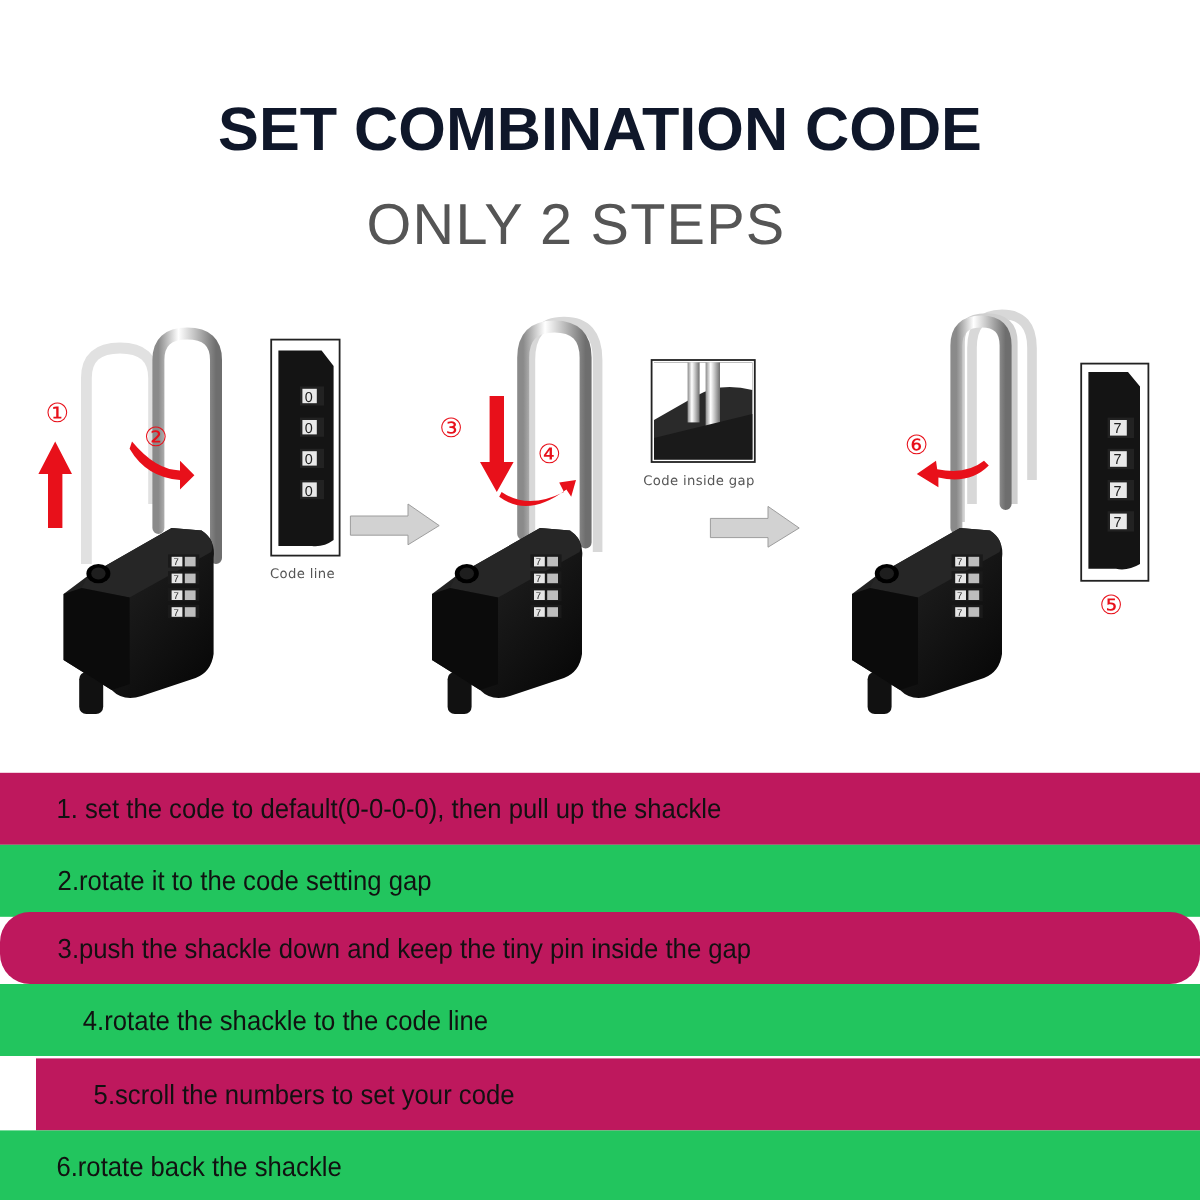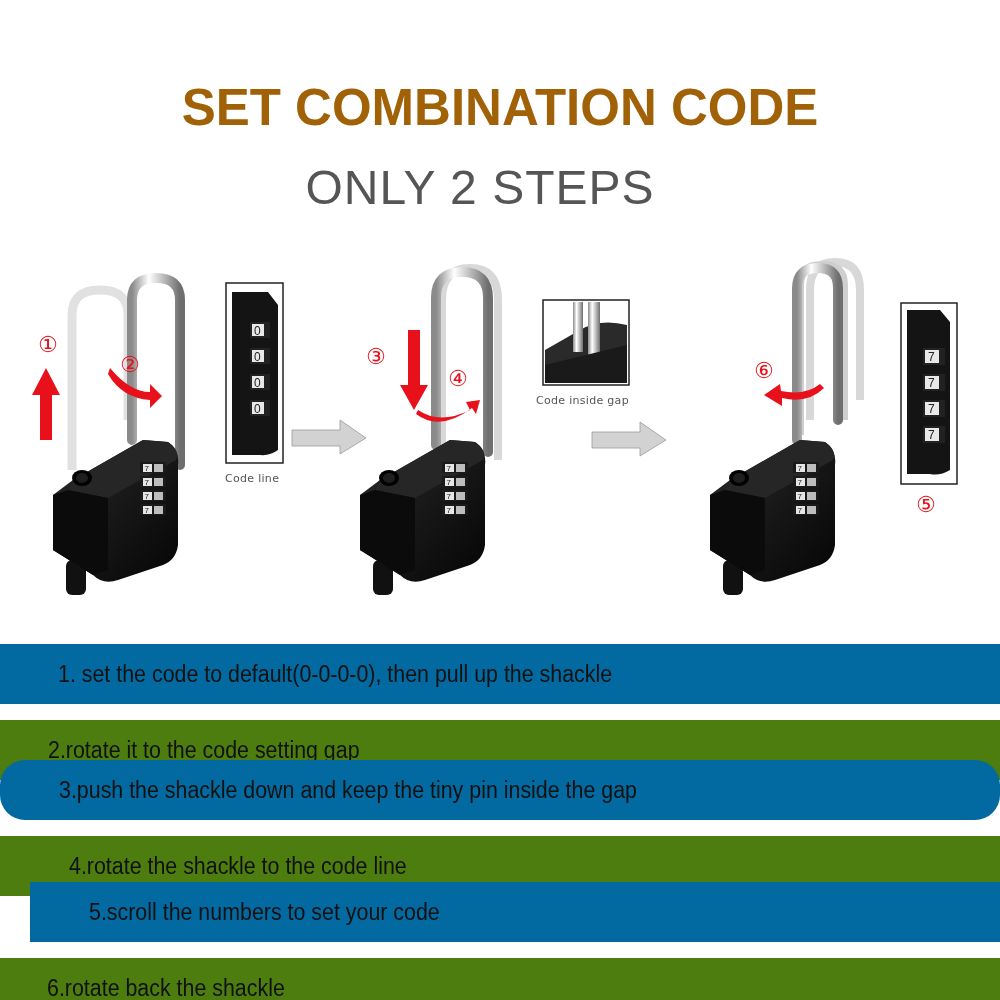--- a/index.html
+++ b/index.html
@@ -2,42 +2,42 @@
 <html><head>
 <meta charset="utf-8">
 <style>
   * { margin:0; padding:0; box-sizing:border-box; }
   html, body { width:1000px; height:1000px; background:#ffffff; overflow:hidden; }
   body { position:relative; font-family:"Liberation Sans", sans-serif; }
 
   .title {
     position:absolute; left:0; width:1000px; top:78px;
     text-align:center; font-family:"Liberation Sans", sans-serif;
-    font-weight:bold; font-size:51px; letter-spacing:0px; color:#a16207;
+    font-weight:bold; font-size:51px; letter-spacing:0px; color:#0f172a;
   }
   .subtitle {
     position:absolute; left:0; width:960px; top:160px;
     text-align:center; font-family:"Liberation Sans", sans-serif;
     font-size:48px; color:#555555; letter-spacing:1px;
   }
 
   .illus { position:absolute; left:0; top:240px; width:1000px; height:360px; }
   .illus svg { position:absolute; left:0; top:0; }
 
   .caption {
     position:absolute; font-family:"DejaVu Sans", sans-serif;
     font-size:11px; color:#555555; letter-spacing:0.3px;
   }
 
   .band {
     position:absolute; left:0; width:1000px; height:60px;
     display:flex; align-items:center;
   }
-  .band.gray { background:#0369a1;padding-left:11px; }
-  .band.white { background:#4d7c0f;margin-top:16px; }
+  .band.gray { background:#be185d; }
+  .band.white { background:#22c55e; }
   .band span {
     font-family:"Liberation Sans", sans-serif; font-size:23px; color:#111111;
     transform:scaleX(0.93); transform-origin:left center; white-space:nowrap;
   }
 </style>
 </head>
 <body>
 
 <div class="title">SET COMBINATION CODE</div>
 <div class="subtitle">ONLY 2 STEPS</div>

